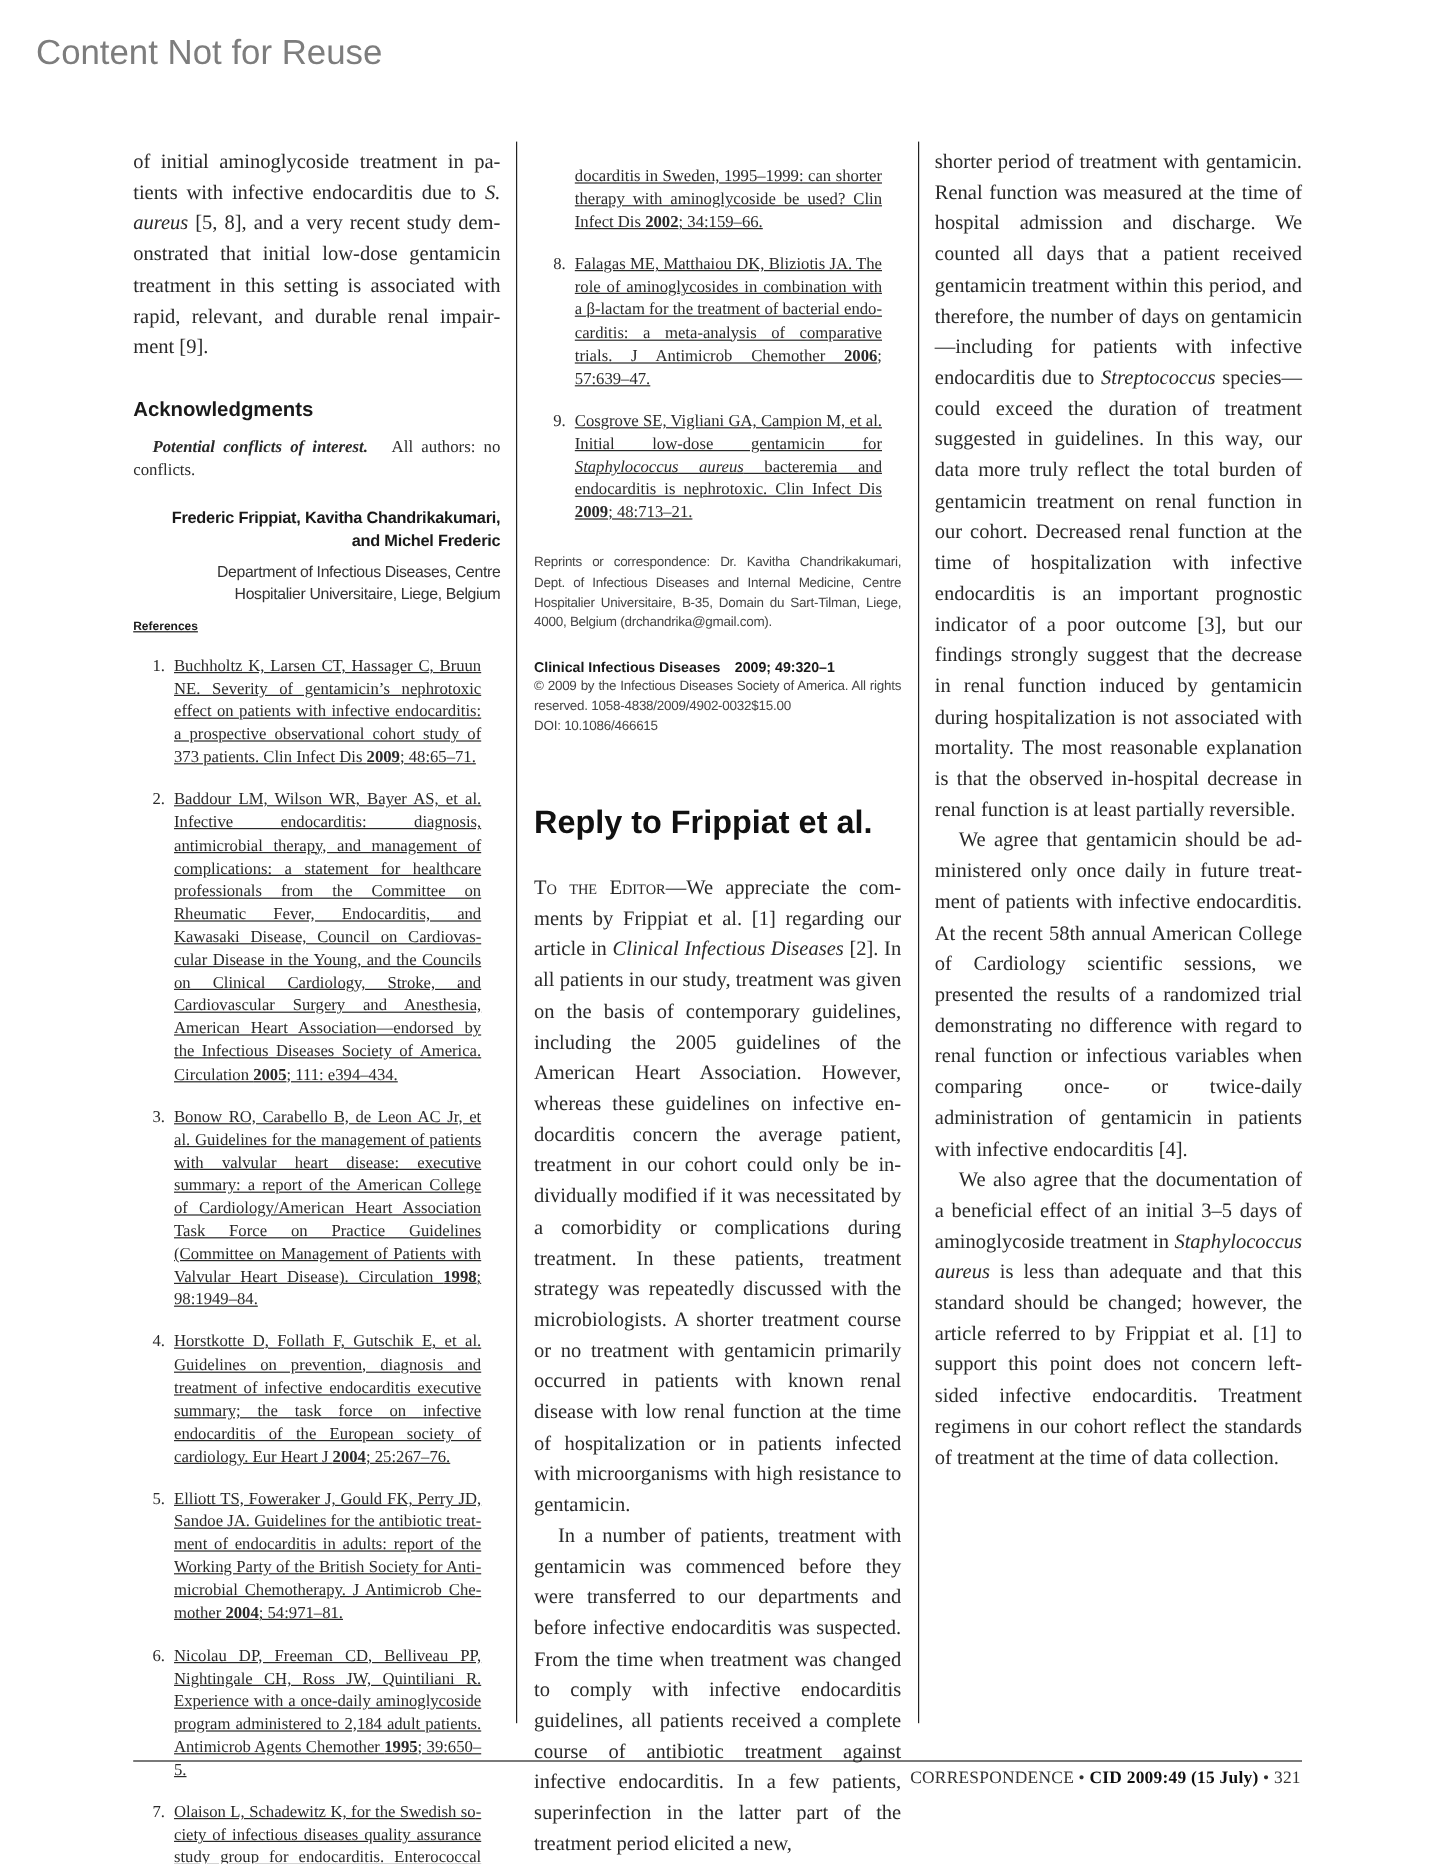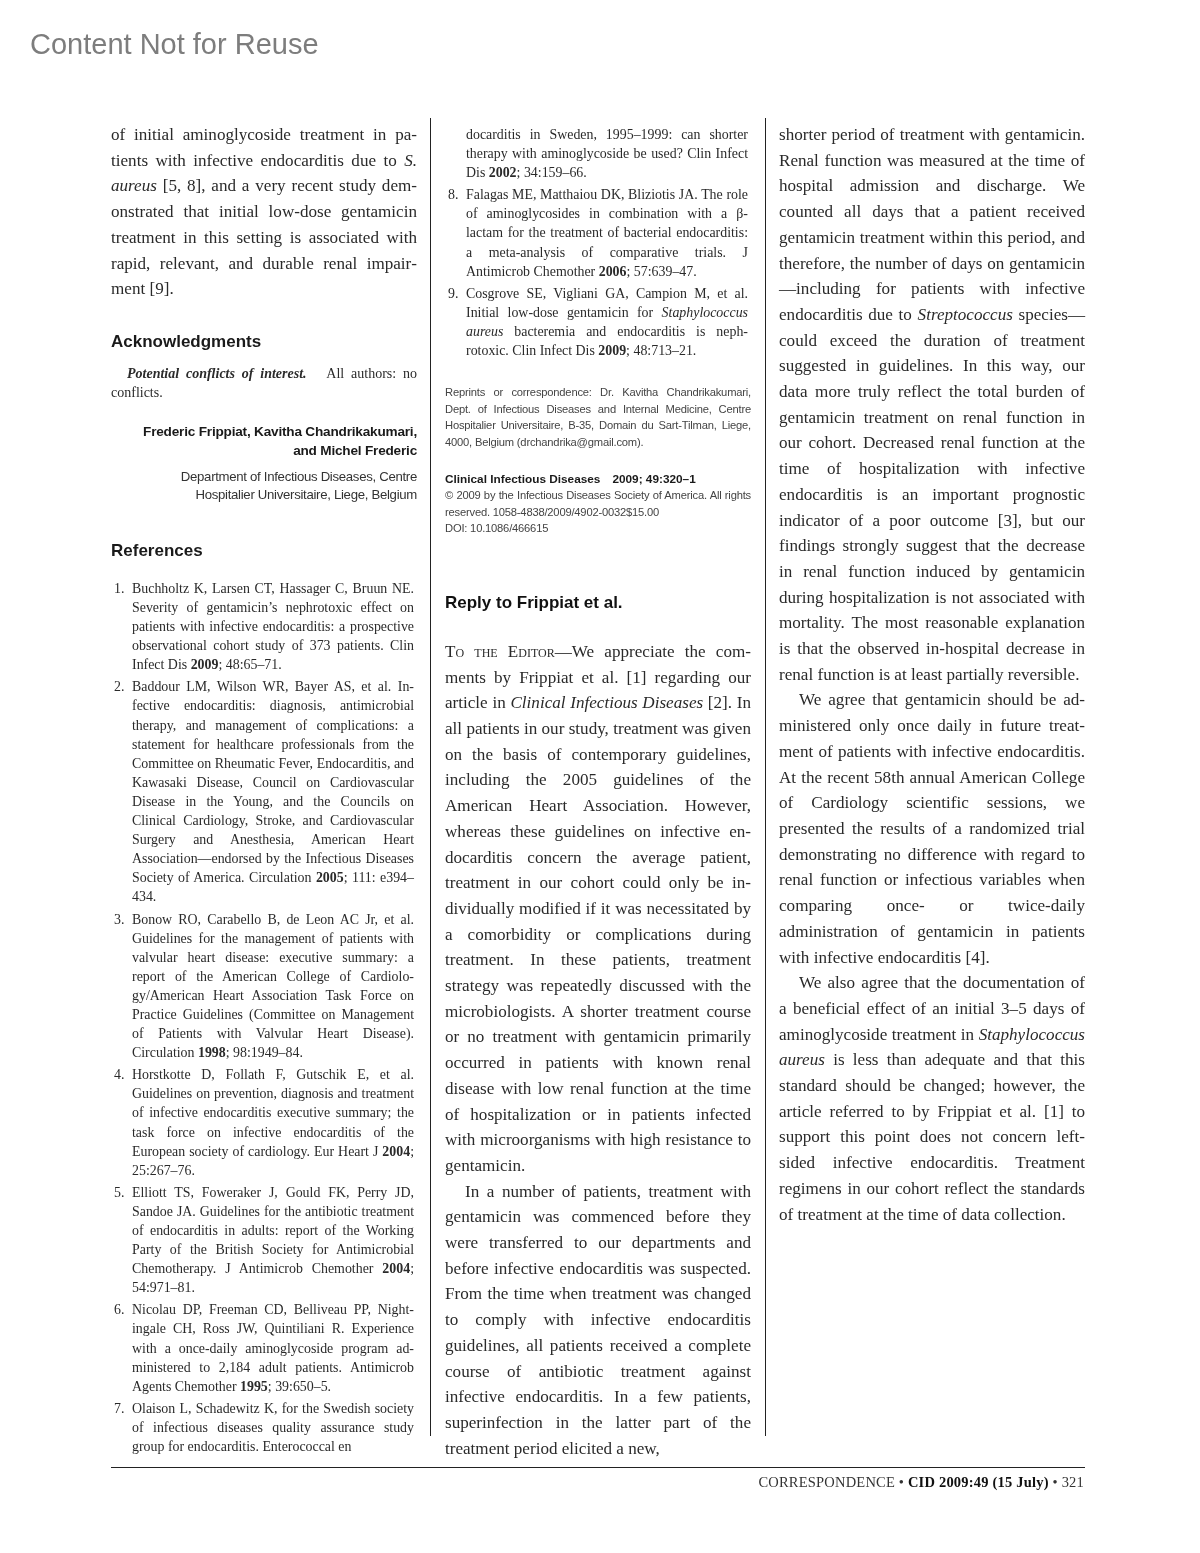--- a/index.html
+++ b/index.html
@@ -35,33 +35,33 @@
     line-height: 19px; text-align: right; margin: 0; letter-spacing: -0.2px; color: #1a1a1a;
   }
   .affil {
     font-family: "Liberation Sans", sans-serif; font-size: 13.2px; line-height: 18.5px;
     text-align: right; margin: 0; color: #333; letter-spacing: -0.3px;
   }
   ol.refs {
     list-style: none; margin: 0; padding: 0;
     font-family: "Liberation Serif", serif; font-size: 13.9px; line-height: 19.1px;
   }
-  ol.refs li { position: relative; padding-left: 18px; text-align: justify; margin: 3px; }
+  ol.refs li { position: relative; padding-left: 18px; text-align: justify; margin: 16px; text-decoration: underline; }
   ol.refs li .num { position: absolute; left: 0; top: 0; }
   .reprint {
     font-family: "Liberation Sans", sans-serif; font-size: 11.2px; line-height: 16.6px;
     color: #444; margin: 0; text-align: justify; letter-spacing: -0.2px;
   }
   .journal-line {
     font-family: "Liberation Sans", sans-serif; font-size: 11.8px; font-weight: bold;
     color: #1a1a1a; margin: 0; line-height: 16.6px;
   }
   .journal-line .cite { margin-left: 12px; }
   h1.reply-title {
-    font-family: "Liberation Sans", sans-serif; font-weight: bold; font-size: 17px;
+    font-family: "Liberation Sans", sans-serif; font-weight: bold; font-size: 27px;
     margin: 0; color: #111;
   }
   .smallcaps { font-variant: small-caps; }
   .footer-rule { position: absolute; left: 111px; top: 1467px; width: 974px; border-top: 1.5px solid #222; }
   .footer {
     position: absolute; right: 116px; top: 1474px;
     font-family: "Liberation Serif", serif; font-size: 14.5px; color: #333; letter-spacing: 0.2px;
   }
   .footer b { color: #111; }
 </style>
@@ -77,21 +77,21 @@
   <p class="body-text"><span>of initial aminoglycoside treatment in pa­tients with infective endocarditis due to </span><i>S. aureus</i><span> [5, 8], and a very recent study dem­onstrated that initial low-dose gentamicin treatment in this setting is associated with rapid, relevant, and durable renal impair­ment [9].</span></p>
 
   <h2 class="section" style="margin-top:30px;">Acknowledgments</h2>
 
   <p class="conflicts" style="margin-top:12px;"><b>Potential conflicts of interest.</b>&nbsp;&nbsp; <span>All authors: no conflicts.</span></p>
 
   <p class="authors" style="margin-top:20px;"><span>Frederic Frippiat, Kavitha Chandrikakumari,</span><br><span>and Michel Frederic</span></p>
 
   <p class="affil" style="margin-top:8px;"><span>Department of Infectious Diseases, Centre</span><br><span>Hospitalier Universitaire, Liege, Belgium</span></p>
 
-  <h2 class="section" style="margin-top:36px; font-size:17px;">References</h2>
+  <h2 class="section" style="margin-top:12px; font-size:10px;text-decoration:underline;">References</h2>
 
   <ol class="refs" style="margin-top:18px;">
     <li><span class="num">1.</span><span>Buchholtz K, Larsen CT, Hassager C, Bruun NE. Severity of gentamicin’s nephrotoxic effect on patients with infective endocarditis: a pro­spective observational cohort study of 373 pa­tients. Clin Infect Dis </span><b>2009</b><span>; 48:65–71.</span></li>
     <li><span class="num">2.</span><span>Baddour LM, Wilson WR, Bayer AS, et al. In­fective endocarditis: diagnosis, antimicrobial therapy, and management of complications: a statement for healthcare professionals from the Committee on Rheumatic Fever, Endocarditis, and Kawasaki Disease, Council on Cardiovas­cular Disease in the Young, and the Councils on Clinical Cardiology, Stroke, and Cardiovas­cular Surgery and Anesthesia, American Heart Association—endorsed by the Infectious Dis­eases Society of America. Circulation </span><b>2005</b><span>; 111: e394–434.</span></li>
     <li><span class="num">3.</span><span>Bonow RO, Carabello B, de Leon AC Jr, et al. Guidelines for the management of patients with valvular heart disease: executive summary: a report of the American College of Cardiolo­gy/American Heart Association Task Force on Practice Guidelines (Committee on Man­agement of Patients with Valvular Heart Dis­ease). Circulation </span><b>1998</b><span>; 98:1949–84.</span></li>
     <li><span class="num">4.</span><span>Horstkotte D, Follath F, Gutschik E, et al. Guidelines on prevention, diagnosis and treat­ment of infective endocarditis executive sum­mary; the task force on infective endocardi­tis of the European society of cardiology. Eur Heart J </span><b>2004</b><span>; 25:267–76.</span></li>
     <li><span class="num">5.</span><span>Elliott TS, Foweraker J, Gould FK, Perry JD, Sandoe JA. Guidelines for the antibiotic treat­ment of endocarditis in adults: report of the Working Party of the British Society for Anti­microbial Chemotherapy. J Antimicrob Che­mother </span><b>2004</b><span>; 54:971–81.</span></li>
     <li><span class="num">6.</span><span>Nicolau DP, Freeman CD, Belliveau PP, Night­ingale CH, Ross JW, Quintiliani R. Experience with a once-daily aminoglycoside program ad­ministered to 2,184 adult patients. Antimicrob Agents Chemother </span><b>1995</b><span>; 39:650–5.</span></li>
     <li><span class="num">7.</span><span>Olaison L, Schadewitz K, for the Swedish so­ciety of infectious diseases quality assurance study group for endocarditis. Enterococcal en­</span></li>
   </ol>

